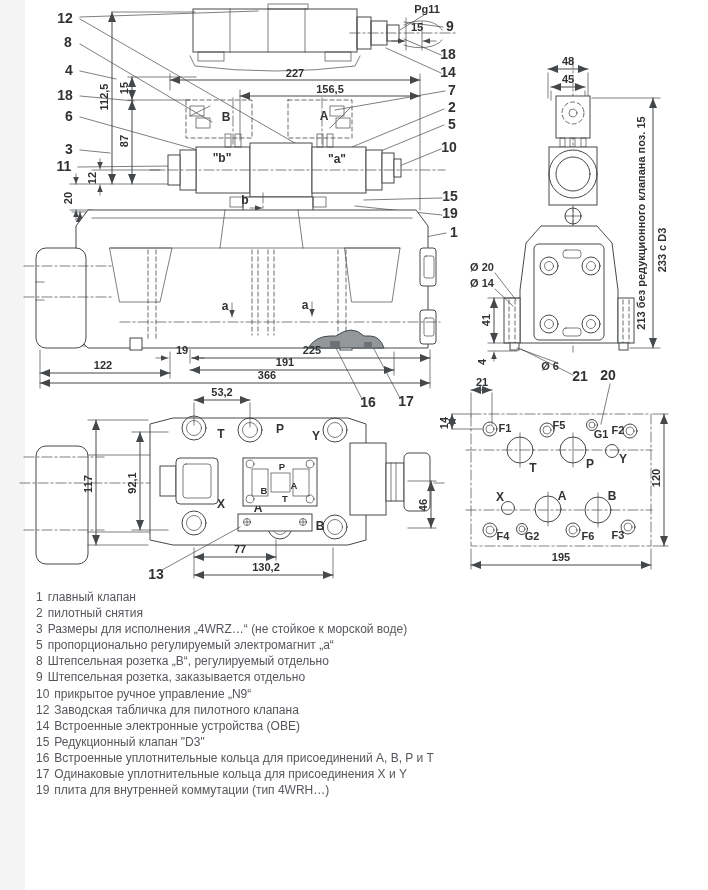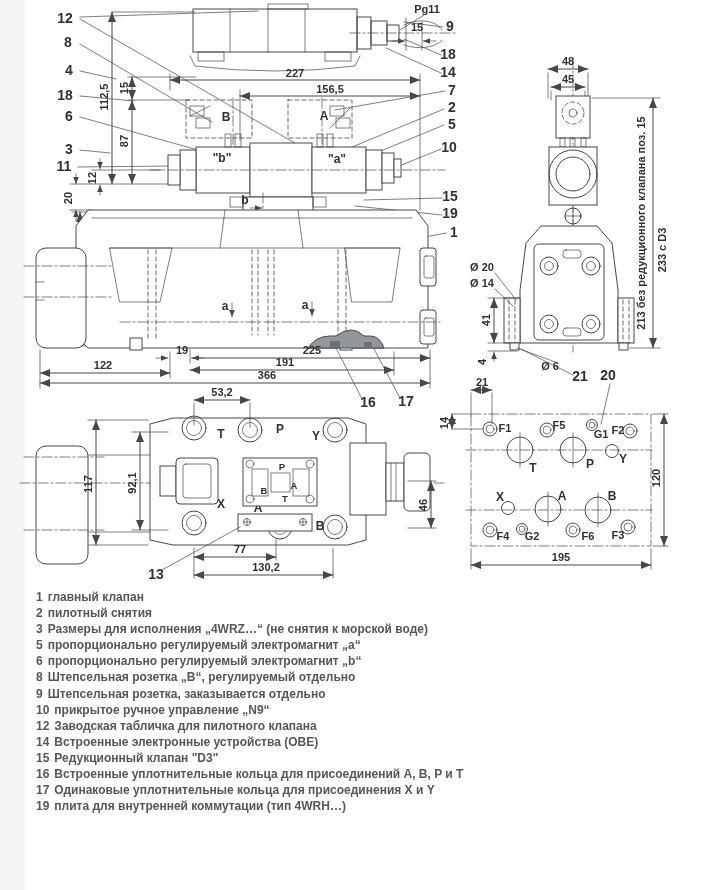--- a/index.html
+++ b/index.html
@@ -1,20 +1,20 @@
 <!DOCTYPE html>
 <html><head>
 <meta charset="utf-8">
 <style>
   html,body{margin:0;padding:0;background:#fff;}
   .page{position:relative;width:708px;height:890px;background:#ffffff;font-family:"Liberation Sans",sans-serif;overflow:hidden;}
   .lstrip{position:absolute;left:0;top:0;width:25px;height:890px;background:#f4f4f4;}
   .drawing{position:absolute;left:0;top:0;}
   .legend{position:absolute;left:36px;top:589px;color:#55575c;font-size:12px;line-height:16.1px;}
-  .lrow{white-space:nowrap;font-weight:bold;}
+  .lrow{white-space:nowrap;}
   .lrow .num{margin-right:5px;}
   
   .s{stroke:#45484b;stroke-width:1;fill:none;stroke-linecap:square;}
   .sf{stroke:#45484b;stroke-width:1;fill:#ffffff;}
   .thin{stroke-width:0.7;}
   .dash{stroke-dasharray:4 3;stroke-width:0.8;}
   .chain{stroke-dasharray:10 3 2 3;stroke-width:0.7;}
   .gray{fill:#94979a;stroke:#45484b;stroke-width:1;}
   .dkgray{fill:#6e7073;stroke:none;}
   text{fill:#2f3133;font-family:"Liberation Sans",sans-serif;}
@@ -472,23 +472,22 @@
       <line class="s thin" x1="471" y1="549" x2="471" y2="569"></line>
       <line class="s thin" x1="651" y1="549" x2="651" y2="569"></line>
       <line class="s" x1="471" y1="565" x2="651" y2="565" marker-start="url(#as)" marker-end="url(#ae)"></line>
       <text class="dim" x="561" y="561">195</text>
     </g>
   </svg>
 
   <div class="legend">
     <div class="lrow"><span class="num">1</span><span>главный клапан</span></div>
     <div class="lrow"><span class="num">2</span><span>пилотный снятия</span></div>
-    <div class="lrow"><span class="num">3</span><span>Размеры для исполнения „4WRZ…“ (не снятия к морской воде)</span></div>
+    <div class="lrow"><span class="num">3</span><span>Размеры для исполнения „4WRZ…“ (не стойкое к морской воде)</span></div>
     <div class="lrow"><span class="num">5</span><span>пропорционально регулируемый электромагнит „a“</span></div>
-    <div class="lrow"><span class="num">6</span><span>пропорционально регулируемый электромагнит „b“</span></div>
     <div class="lrow"><span class="num">8</span><span>Штепсельная розетка „B“, регулируемый отдельно</span></div>
     <div class="lrow"><span class="num">9</span><span>Штепсельная розетка, заказывается отдельно</span></div>
     <div class="lrow"><span class="num">10</span><span>прикрытое ручное управление „N9“</span></div>
     <div class="lrow"><span class="num">12</span><span>Заводская табличка для пилотного клапана</span></div>
     <div class="lrow"><span class="num">14</span><span>Встроенные электронные устройства (OBE)</span></div>
     <div class="lrow"><span class="num">15</span><span>Редукционный клапан "D3"</span></div>
     <div class="lrow"><span class="num">16</span><span>Встроенные уплотнительные кольца для присоединений A, B, P и T</span></div>
     <div class="lrow"><span class="num">17</span><span>Одинаковые уплотнительные кольца для присоединения X и Y</span></div>
     <div class="lrow"><span class="num">19</span><span>плита для внутренней коммутации (тип 4WRH…)</span></div>
   </div>

